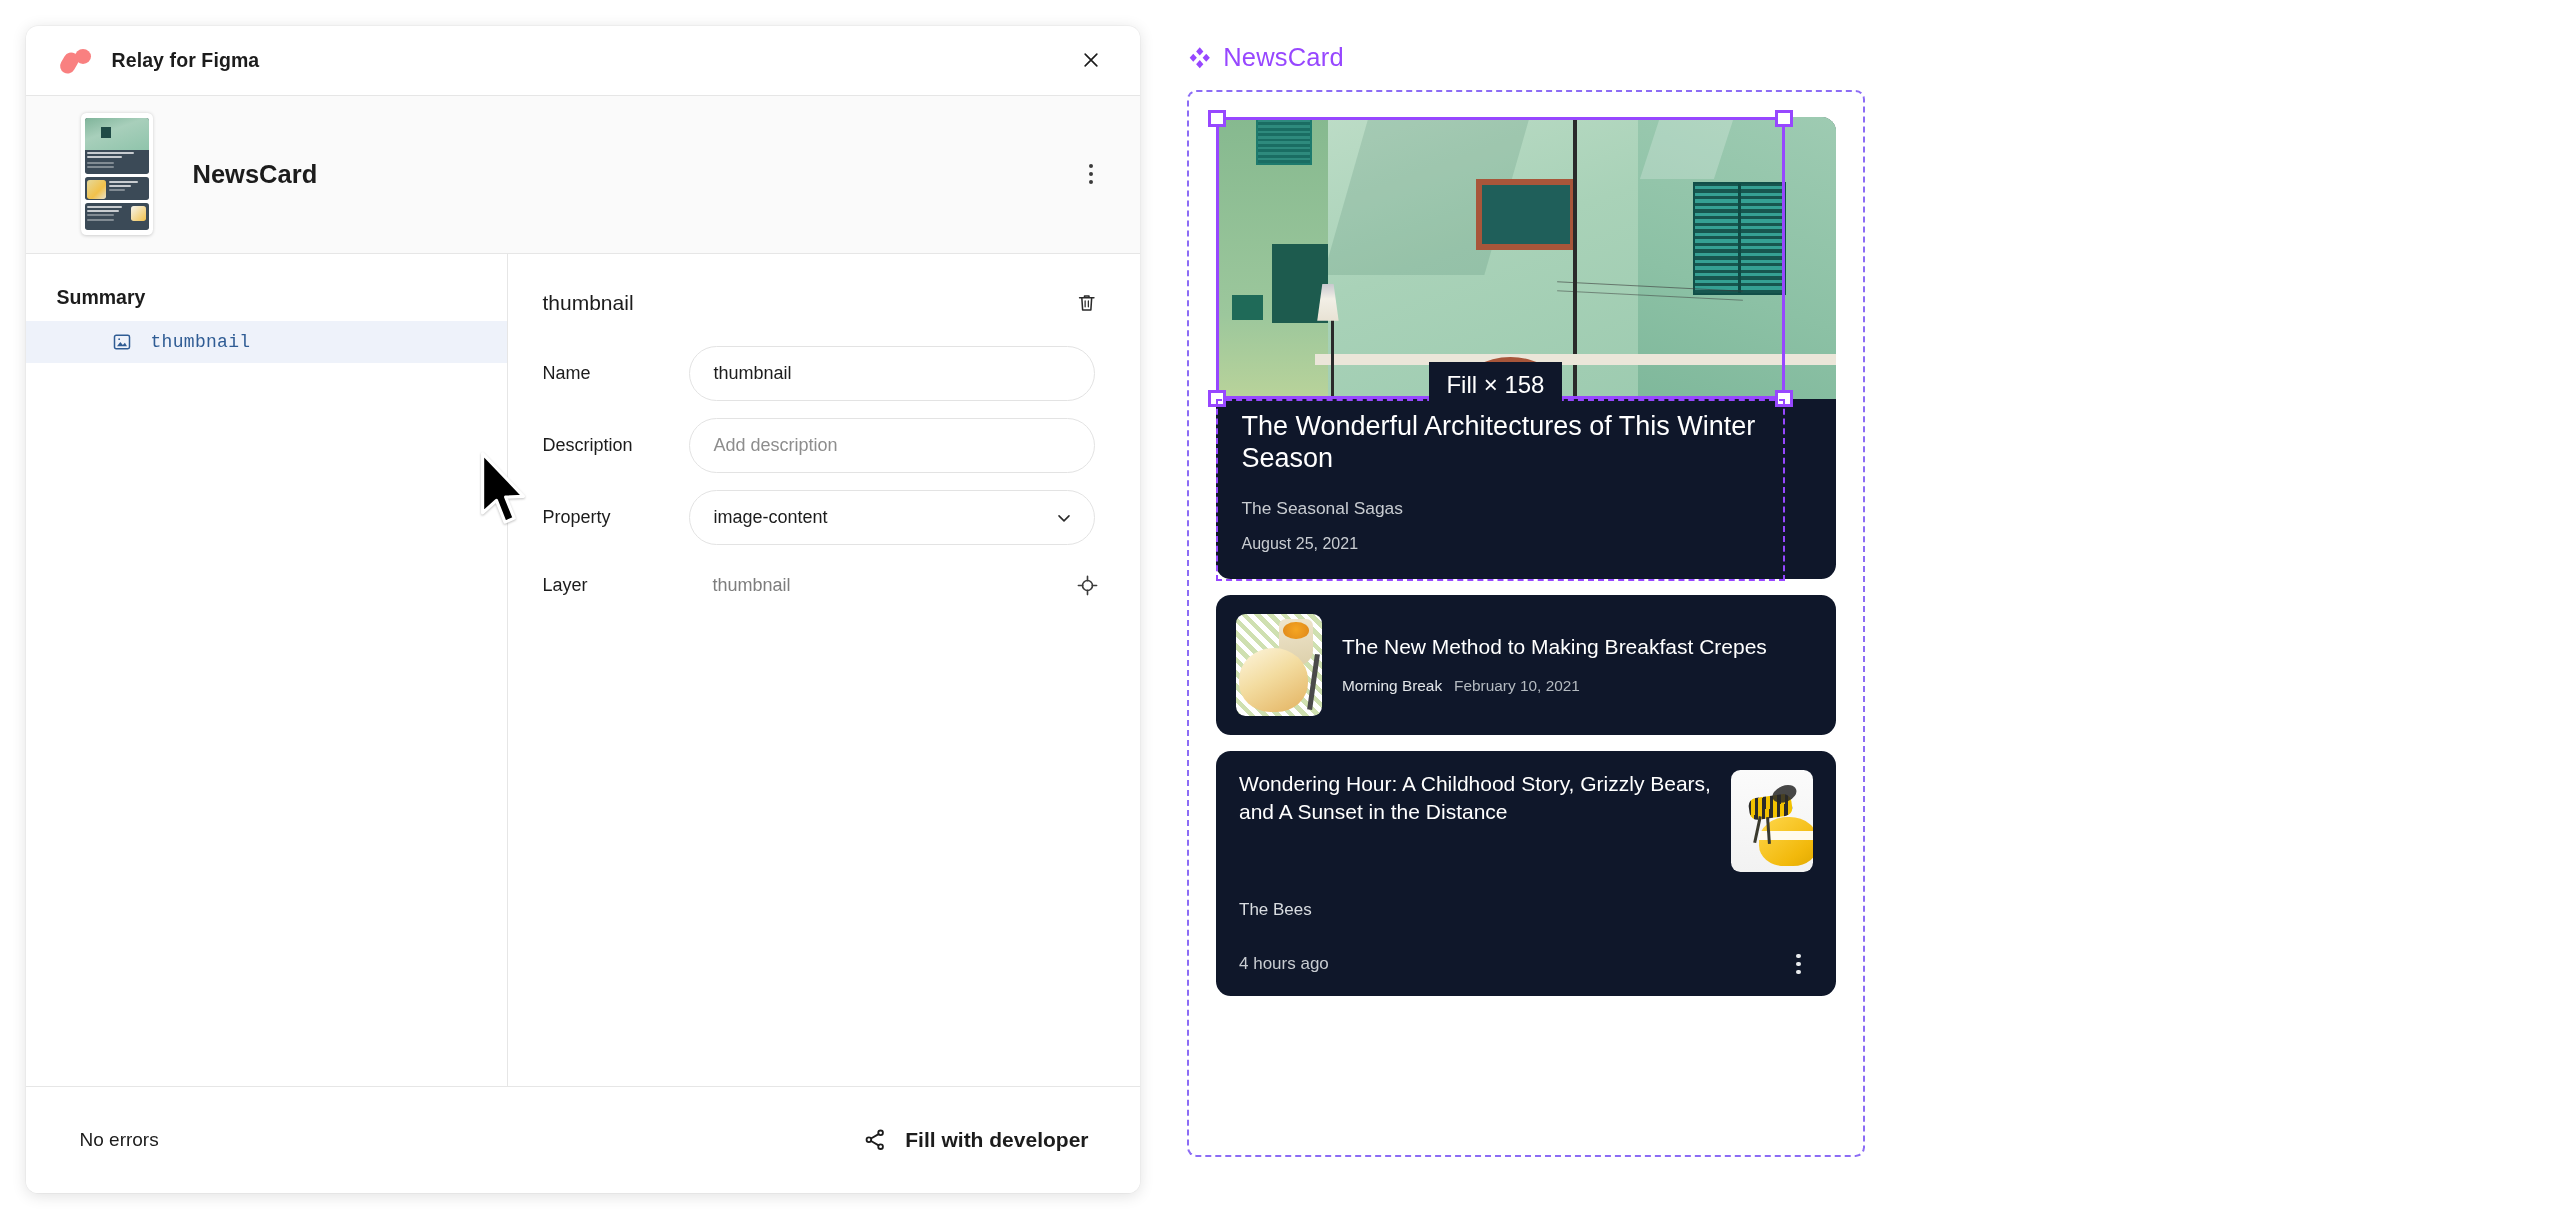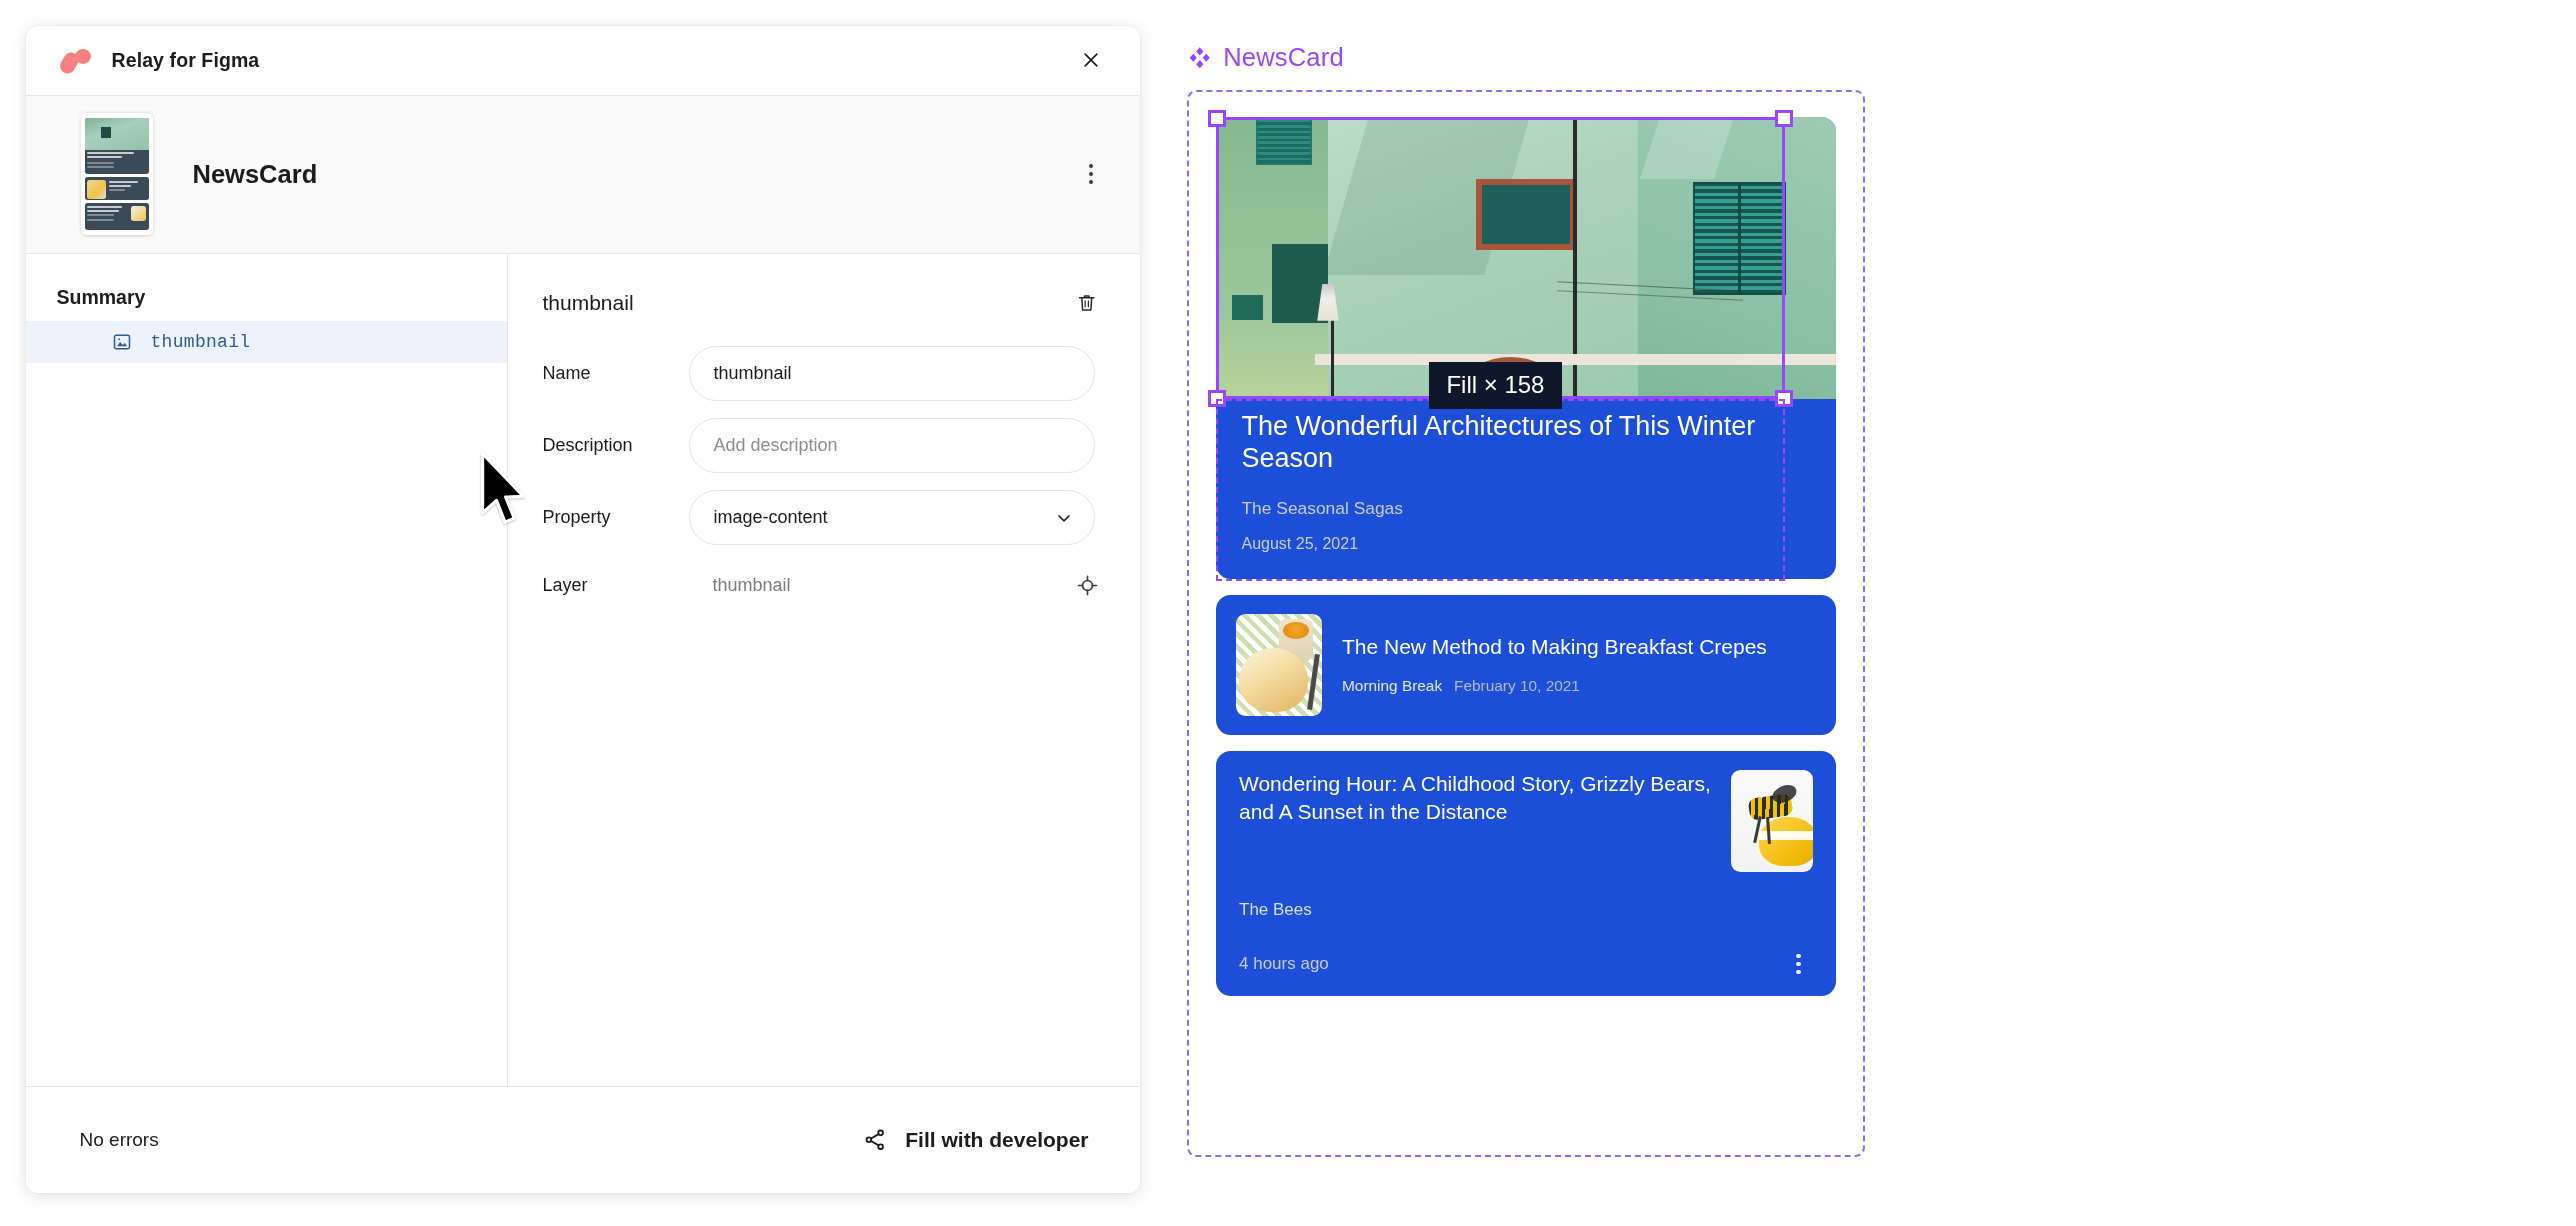--- a/index.html
+++ b/index.html
@@ -337,21 +337,21 @@
     position: relative;
     width: 678px;
     height: 1067px;
     border: 2px dashed #8c6cf5;
     border-radius: 9.4px;
     box-sizing: border-box;
     padding: 25.5px 27px;
   }
 
   .news-card {
-    background: #1d4ed8;
+    background: #0f172a;
     border-radius: 14.8px;
     overflow: hidden;
     margin-bottom: 16px;
     position: relative;
   }
 
   
   .card-1 { padding-bottom: 2.7px; }
   .card1-photo {
     height: 282px;

